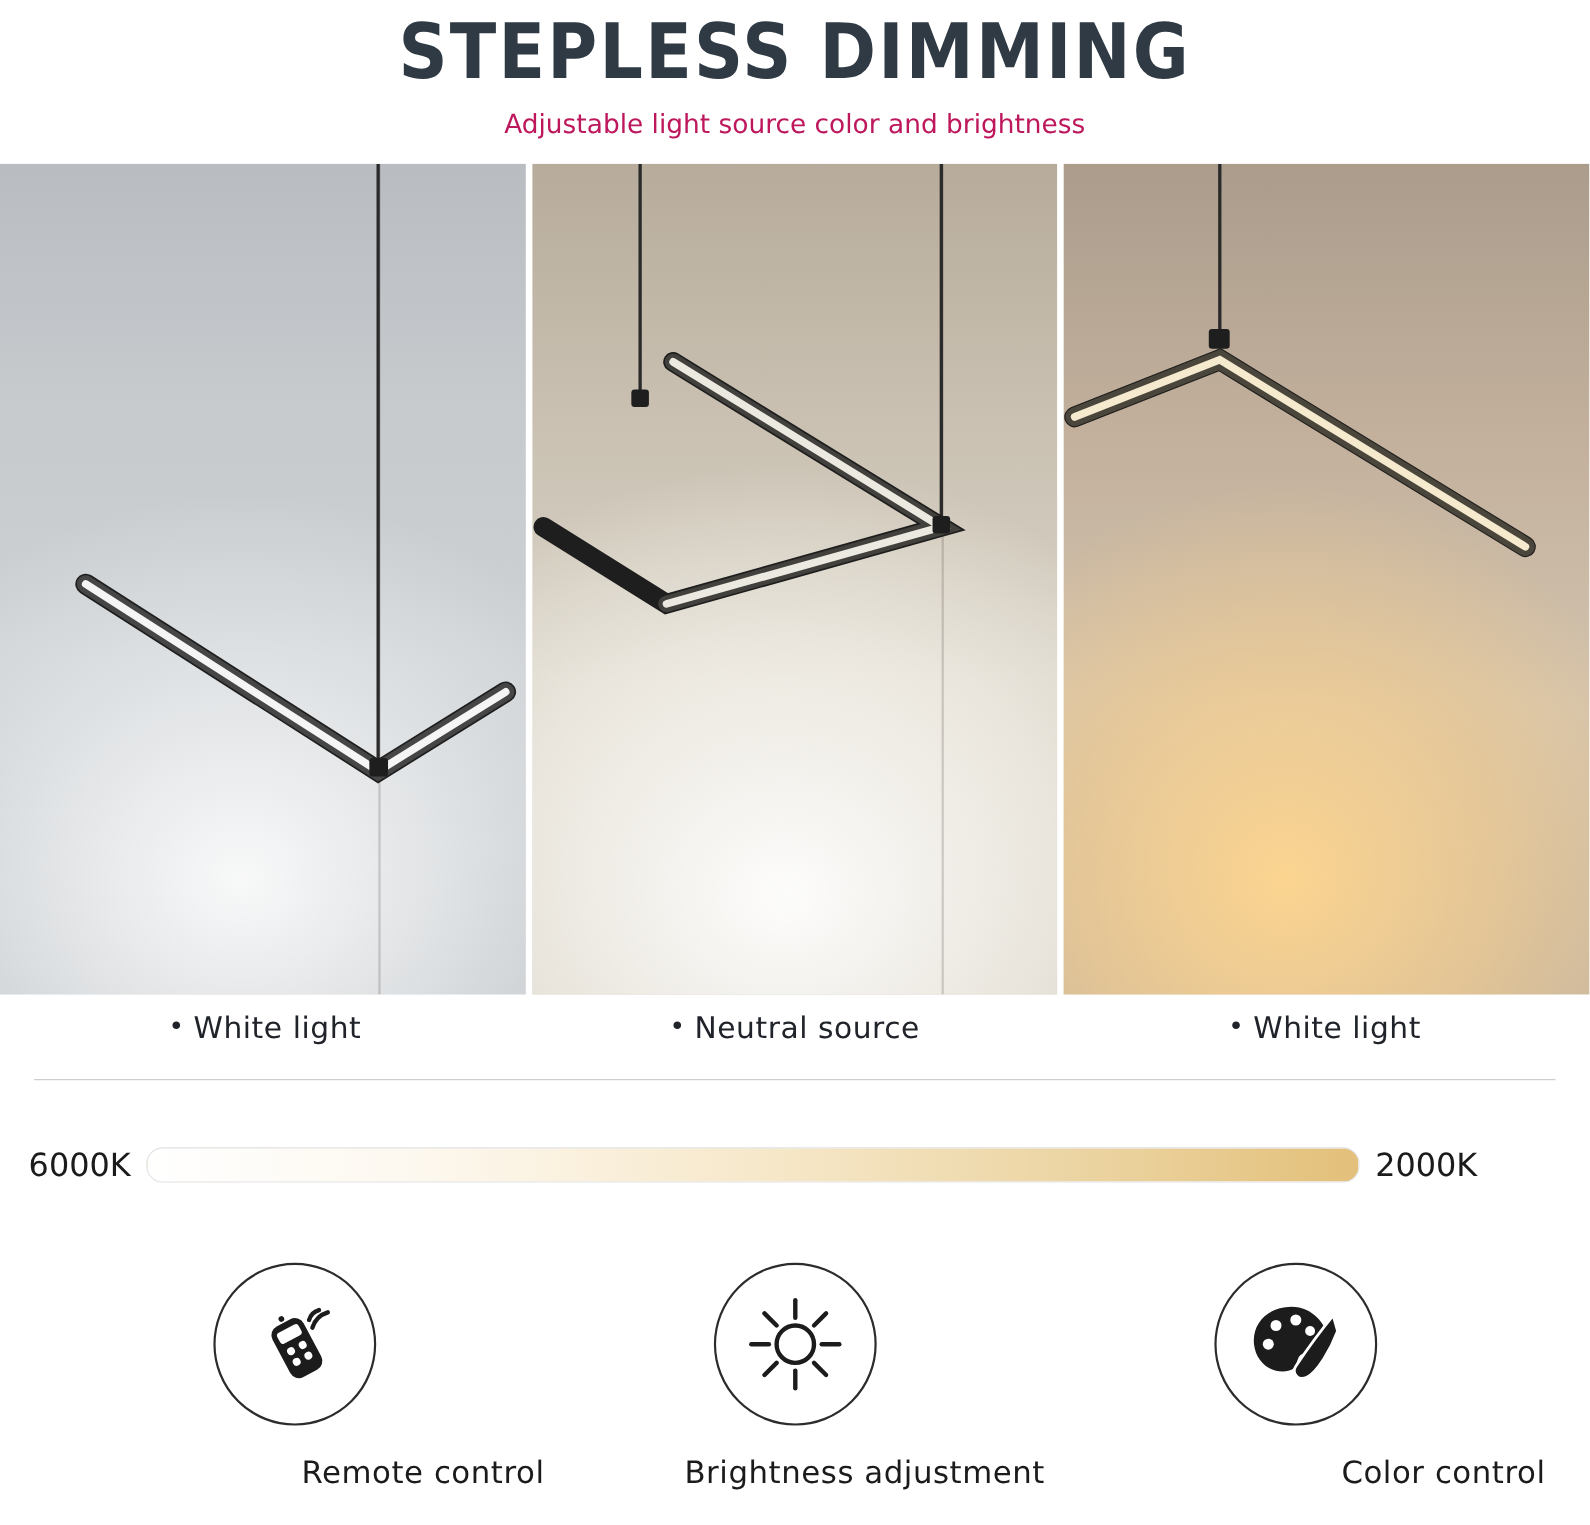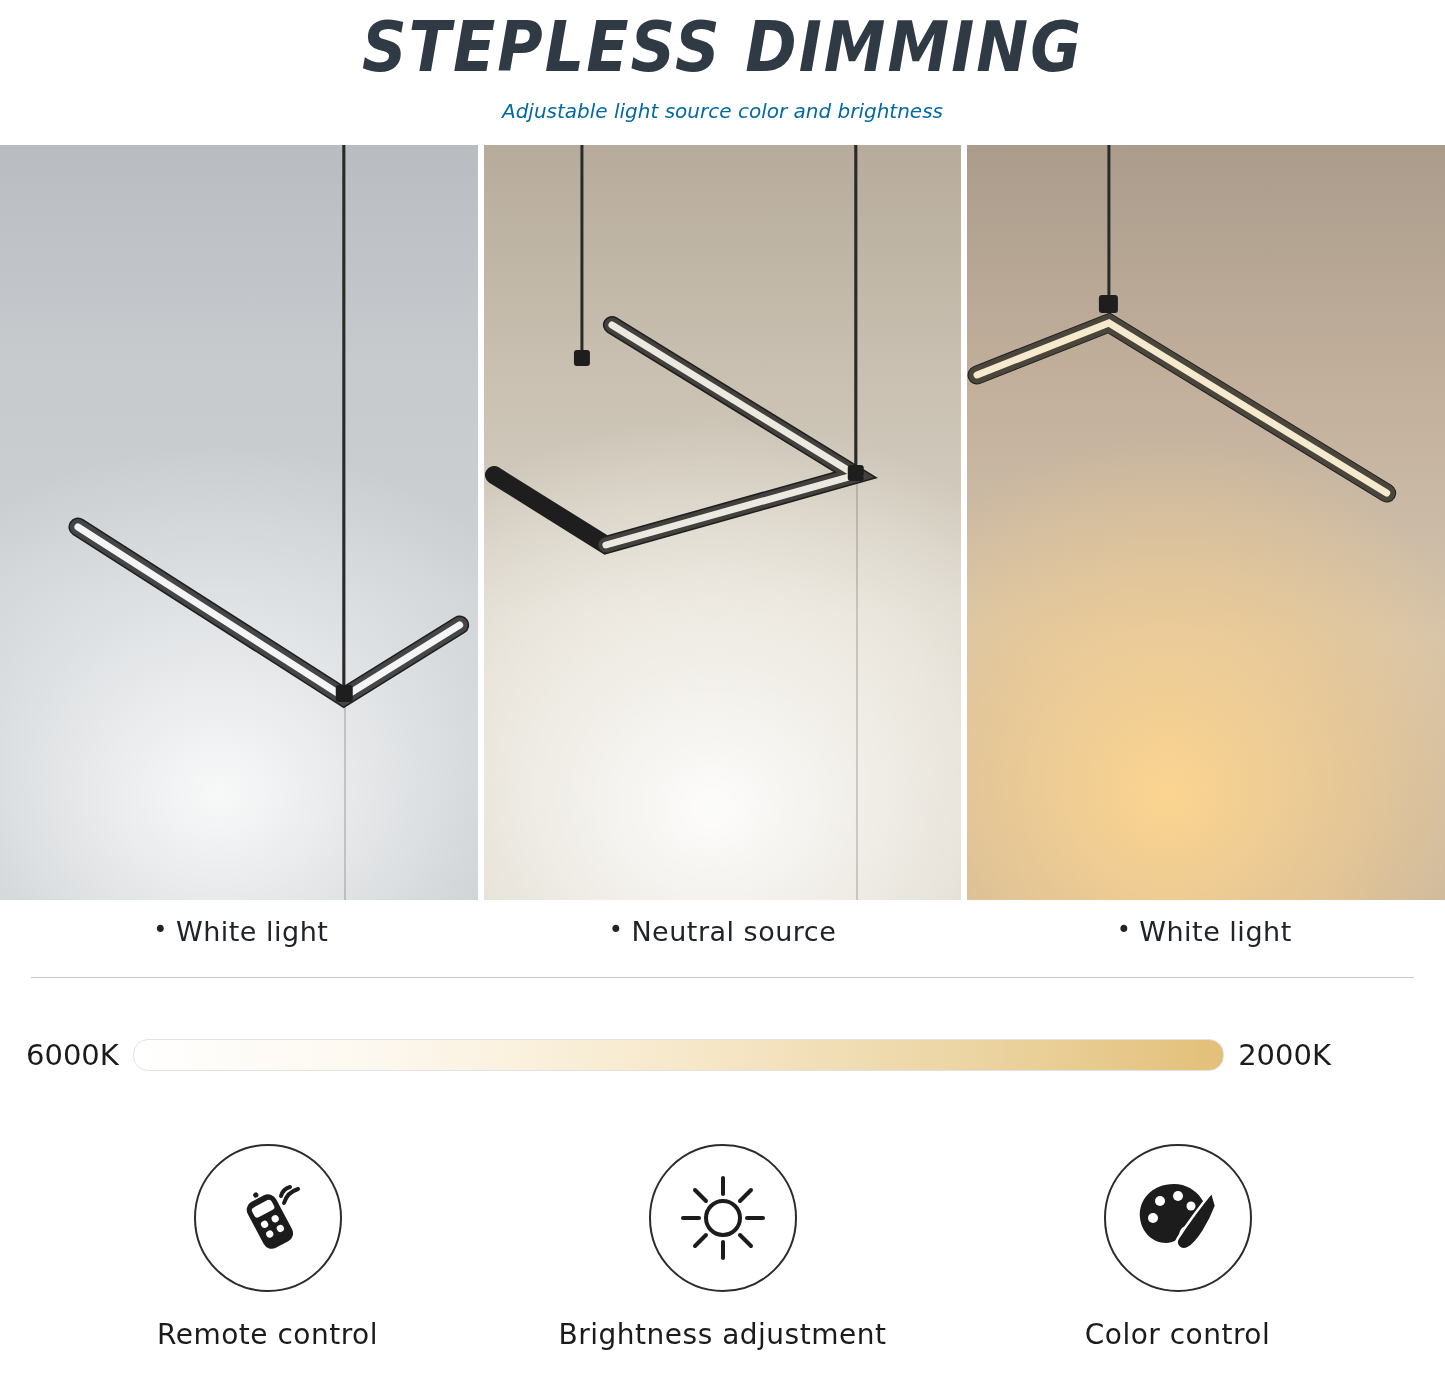--- a/index.html
+++ b/index.html
@@ -13,36 +13,35 @@
     font-family: "DejaVu Sans", sans-serif;
     color: #1c1c1c;
     overflow: hidden;
     position: relative;
   }
 
   
   .header {
     text-align: center;
     padding-top: 8px;
-    font-style: italic;
   }
   .main-title {
     font-family: "DejaVu Sans", sans-serif;
     font-size: 62px;
     font-weight: 700;
     letter-spacing: 2px;
     color: #2f3a44;
     margin: 0;
     line-height: 1.12;
     transform: scaleY(1.12);
     transform-origin: center top;
   }
   .subtitle {
-    font-size: 20px;
-    color: #0369a1;
+    font-size: 24px;
+    color: #be185d;
     margin: 22px 0 0 0;
     font-weight: 400;
   }
 
   
   .photo-strip {
     display: flex;
     width: 1445px;
     height: 755px;
     margin-top: 22px;
@@ -112,21 +111,21 @@
     background: #c9c9c9;
     margin: 30px auto 0 auto;
   }
 
   
   .slider-row {
     display: flex;
     align-items: center;
     margin-top: 60px;
     padding: 0 26px;
-    gap: 12px;
+    gap: 0;
   }
   .slider-group {
     display: flex;
     align-items: center;
     flex: 1 1 0;
   }
   .slider-label {
     font-size: 29px;
     color: #1b1b1b;
     white-space: nowrap;
@@ -147,21 +146,21 @@
   }
 
   
   .feature-row {
     display: flex;
     margin-top: 72px;
     padding: 0 40px;
   }
   .feature {
     flex: 1 1 0;
-    text-align: center;
+    text-align: right;
   }
   .feature-circle {
     width: 144px;
     height: 144px;
     border: 2px solid #2c2c2c;
     border-radius: 50%;
     margin: 0 auto;
     display: flex;
     align-items: center;
     justify-content: center;

